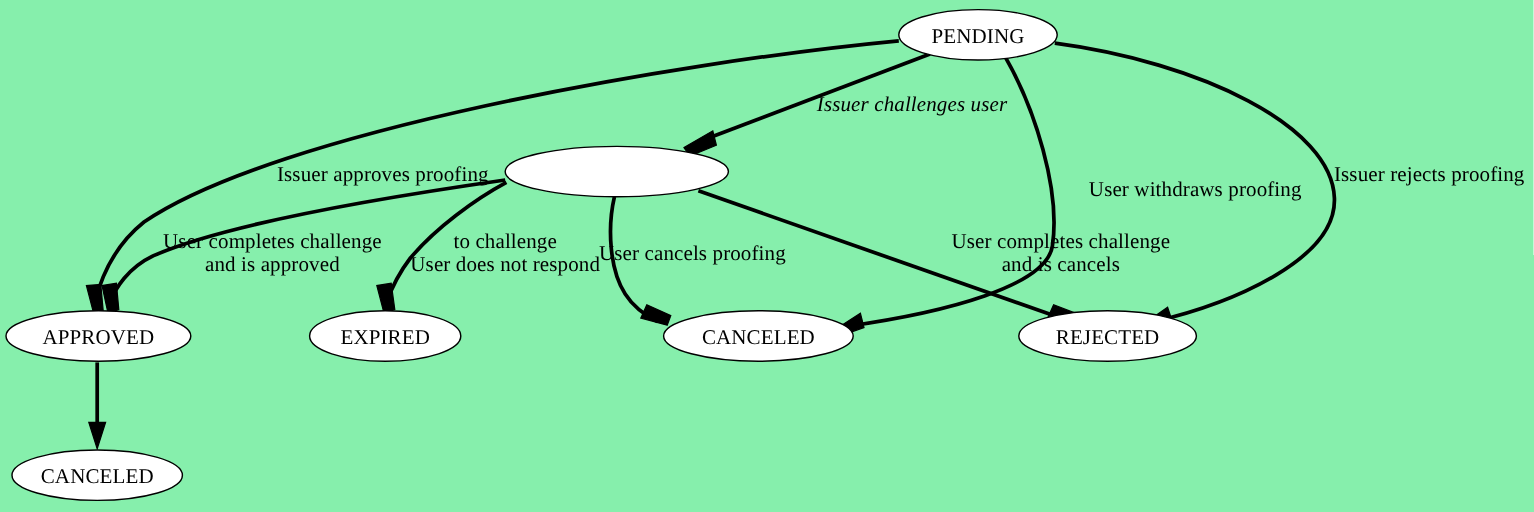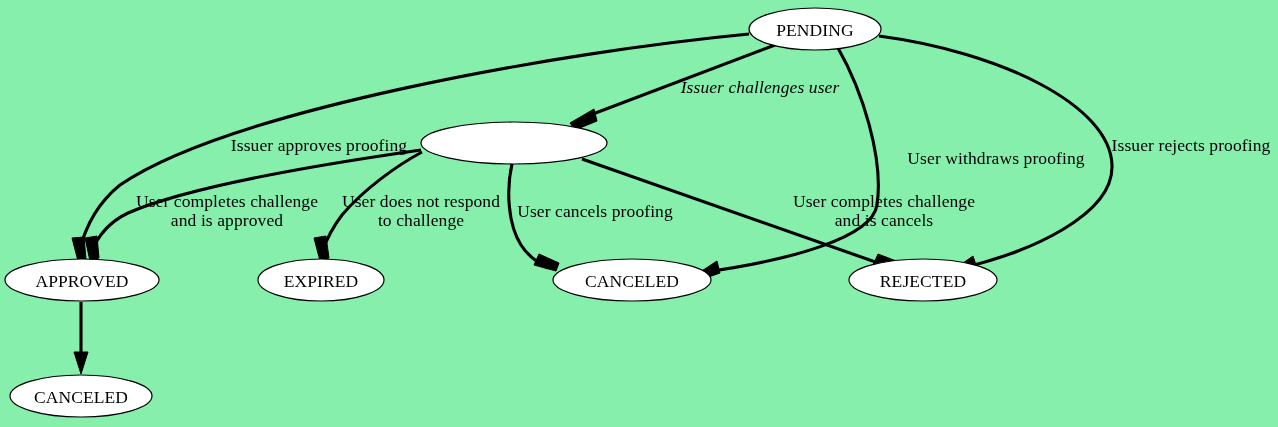--- a/index.html
+++ b/index.html
@@ -130,25 +130,25 @@
   <div class="edge-label" style="left:319px; top:145px;">Issuer approves proofing</div>
   <div class="edge-label" style="left:996px; top:158px;">User withdraws proofing</div>
   <div class="edge-label" style="left:1191px; top:145px;">Issuer rejects proofing</div>
 
   <div class="edge-label" style="left:227px; top:211px;">
     <div>User completes challenge</div>
     <div>and is approved</div>
   </div>
 
   <div class="edge-label" style="left:421px; top:211px;">
+    <div>to challenge</div>
     <div>User does not respond</div>
-    <div>to challenge</div>
   </div>
 
-  <div class="edge-label" style="left:595px; top:211px;font-family:Liberation Serif, serif;">User cancels proofing</div>
+  <div class="edge-label" style="left:577px; top:211px;font-family:Liberation Serif, serif;">User cancels proofing</div>
 
   <div class="edge-label" style="left:884px; top:211px;">
     <div>User completes challenge</div>
     <div>and is cancels</div>
   </div>
 
 
 </div>
 
 </body></html>

